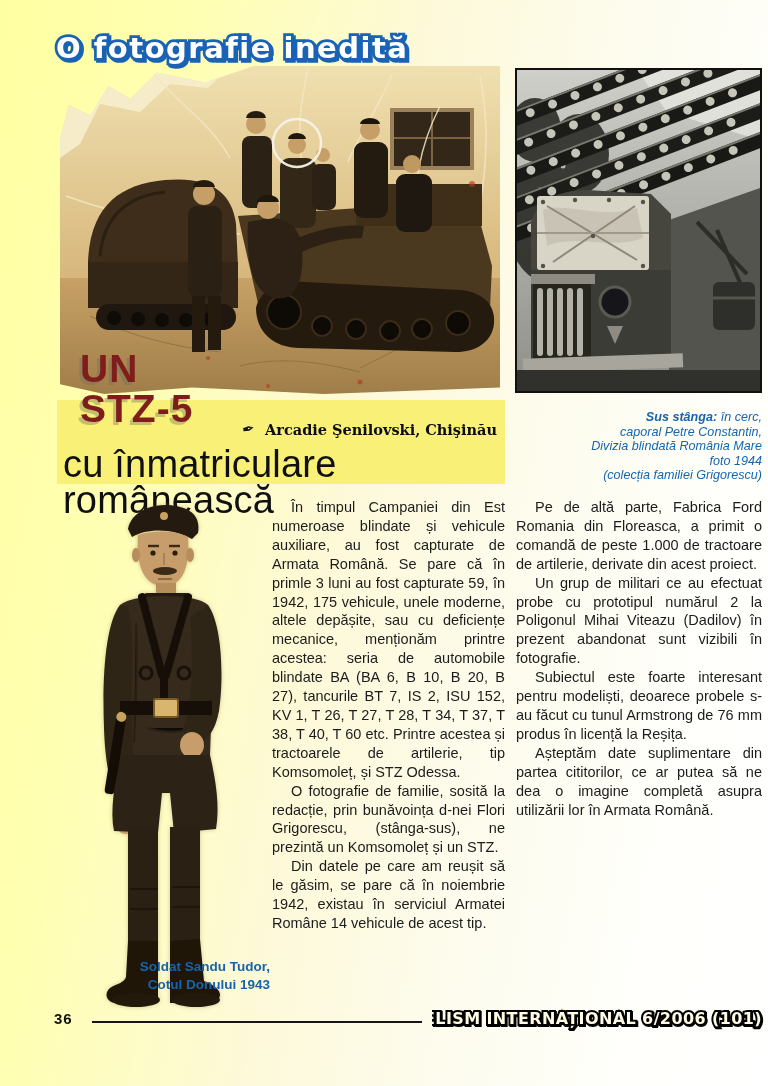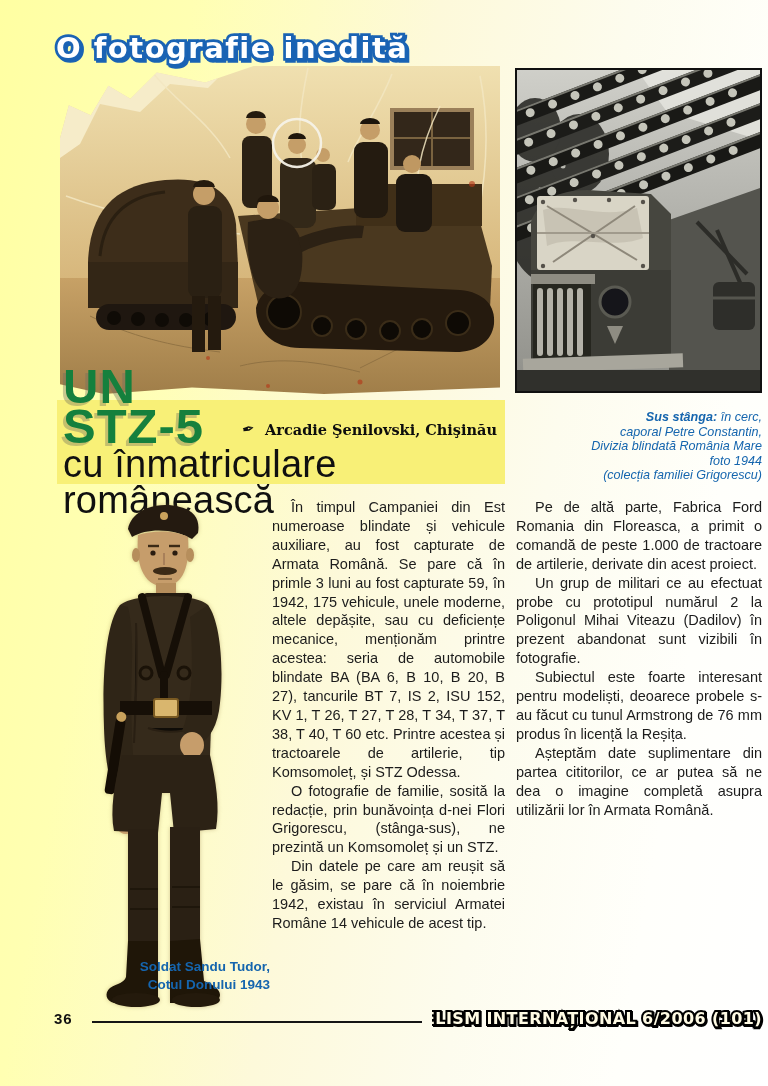--- a/index.html
+++ b/index.html
@@ -17,21 +17,21 @@
   .hdr{filter:drop-shadow(2.5px 2.5px 0 #1a63b4);}
   
   .photoL{position:absolute;left:60px;top:66px;width:440px;height:328px;
     clip-path:polygon(0 22%,2% 12%,7% 15%,11% 6%,16% 10%,22% 2%,33% 5%,44% 0,100% 0,100% 98%,60% 100%,30% 98%,10% 100%,0 97%);
   }
   .photoR{position:absolute;left:515px;top:68px;width:247px;height:325px;border:2px solid #101010;box-sizing:border-box;background:#9e9e98;}
   .photoL svg,.photoR svg,.photoS svg{display:block;width:100%;height:100%;}
   
   .titleblock{position:absolute;left:57px;top:400px;width:448px;height:84px;background:#f8f077;padding:2px 8px 0 6px;box-sizing:border-box;}
   .trow{display:flex;align-items:flex-end;justify-content:space-between;height:44px;}
-  .titleblock h1{margin:0;font-size:49px;line-height:40px;font-weight:bold;letter-spacing:1px;color:#15803d;
+  .titleblock h1{margin:17px;font-size:39px;line-height:40px;font-weight:bold;letter-spacing:1px;color:#7f1d1d;
     text-shadow:-3px 3px 0 rgba(110,110,95,.38);}
   .authwrap{display:flex;align-items:center;gap:10px;padding-bottom:8px;}
   .quill{font-size:15px;color:#111;transform:rotate(-12deg);}
   .author{font-family:"DejaVu Serif",serif;font-weight:bold;font-size:14.5px;color:#0d0d0d;white-space:nowrap;}
   .subtitle{font-size:38px;line-height:36px;color:#101010;letter-spacing:.2px;}
   
   .capR{position:absolute;left:535px;top:410px;width:227px;text-align:right;color:#1565ae;
     font-style:italic;font-size:12.6px;line-height:14.6px;}
   .caplead{font-weight:bold;margin-left:8px;}
   

